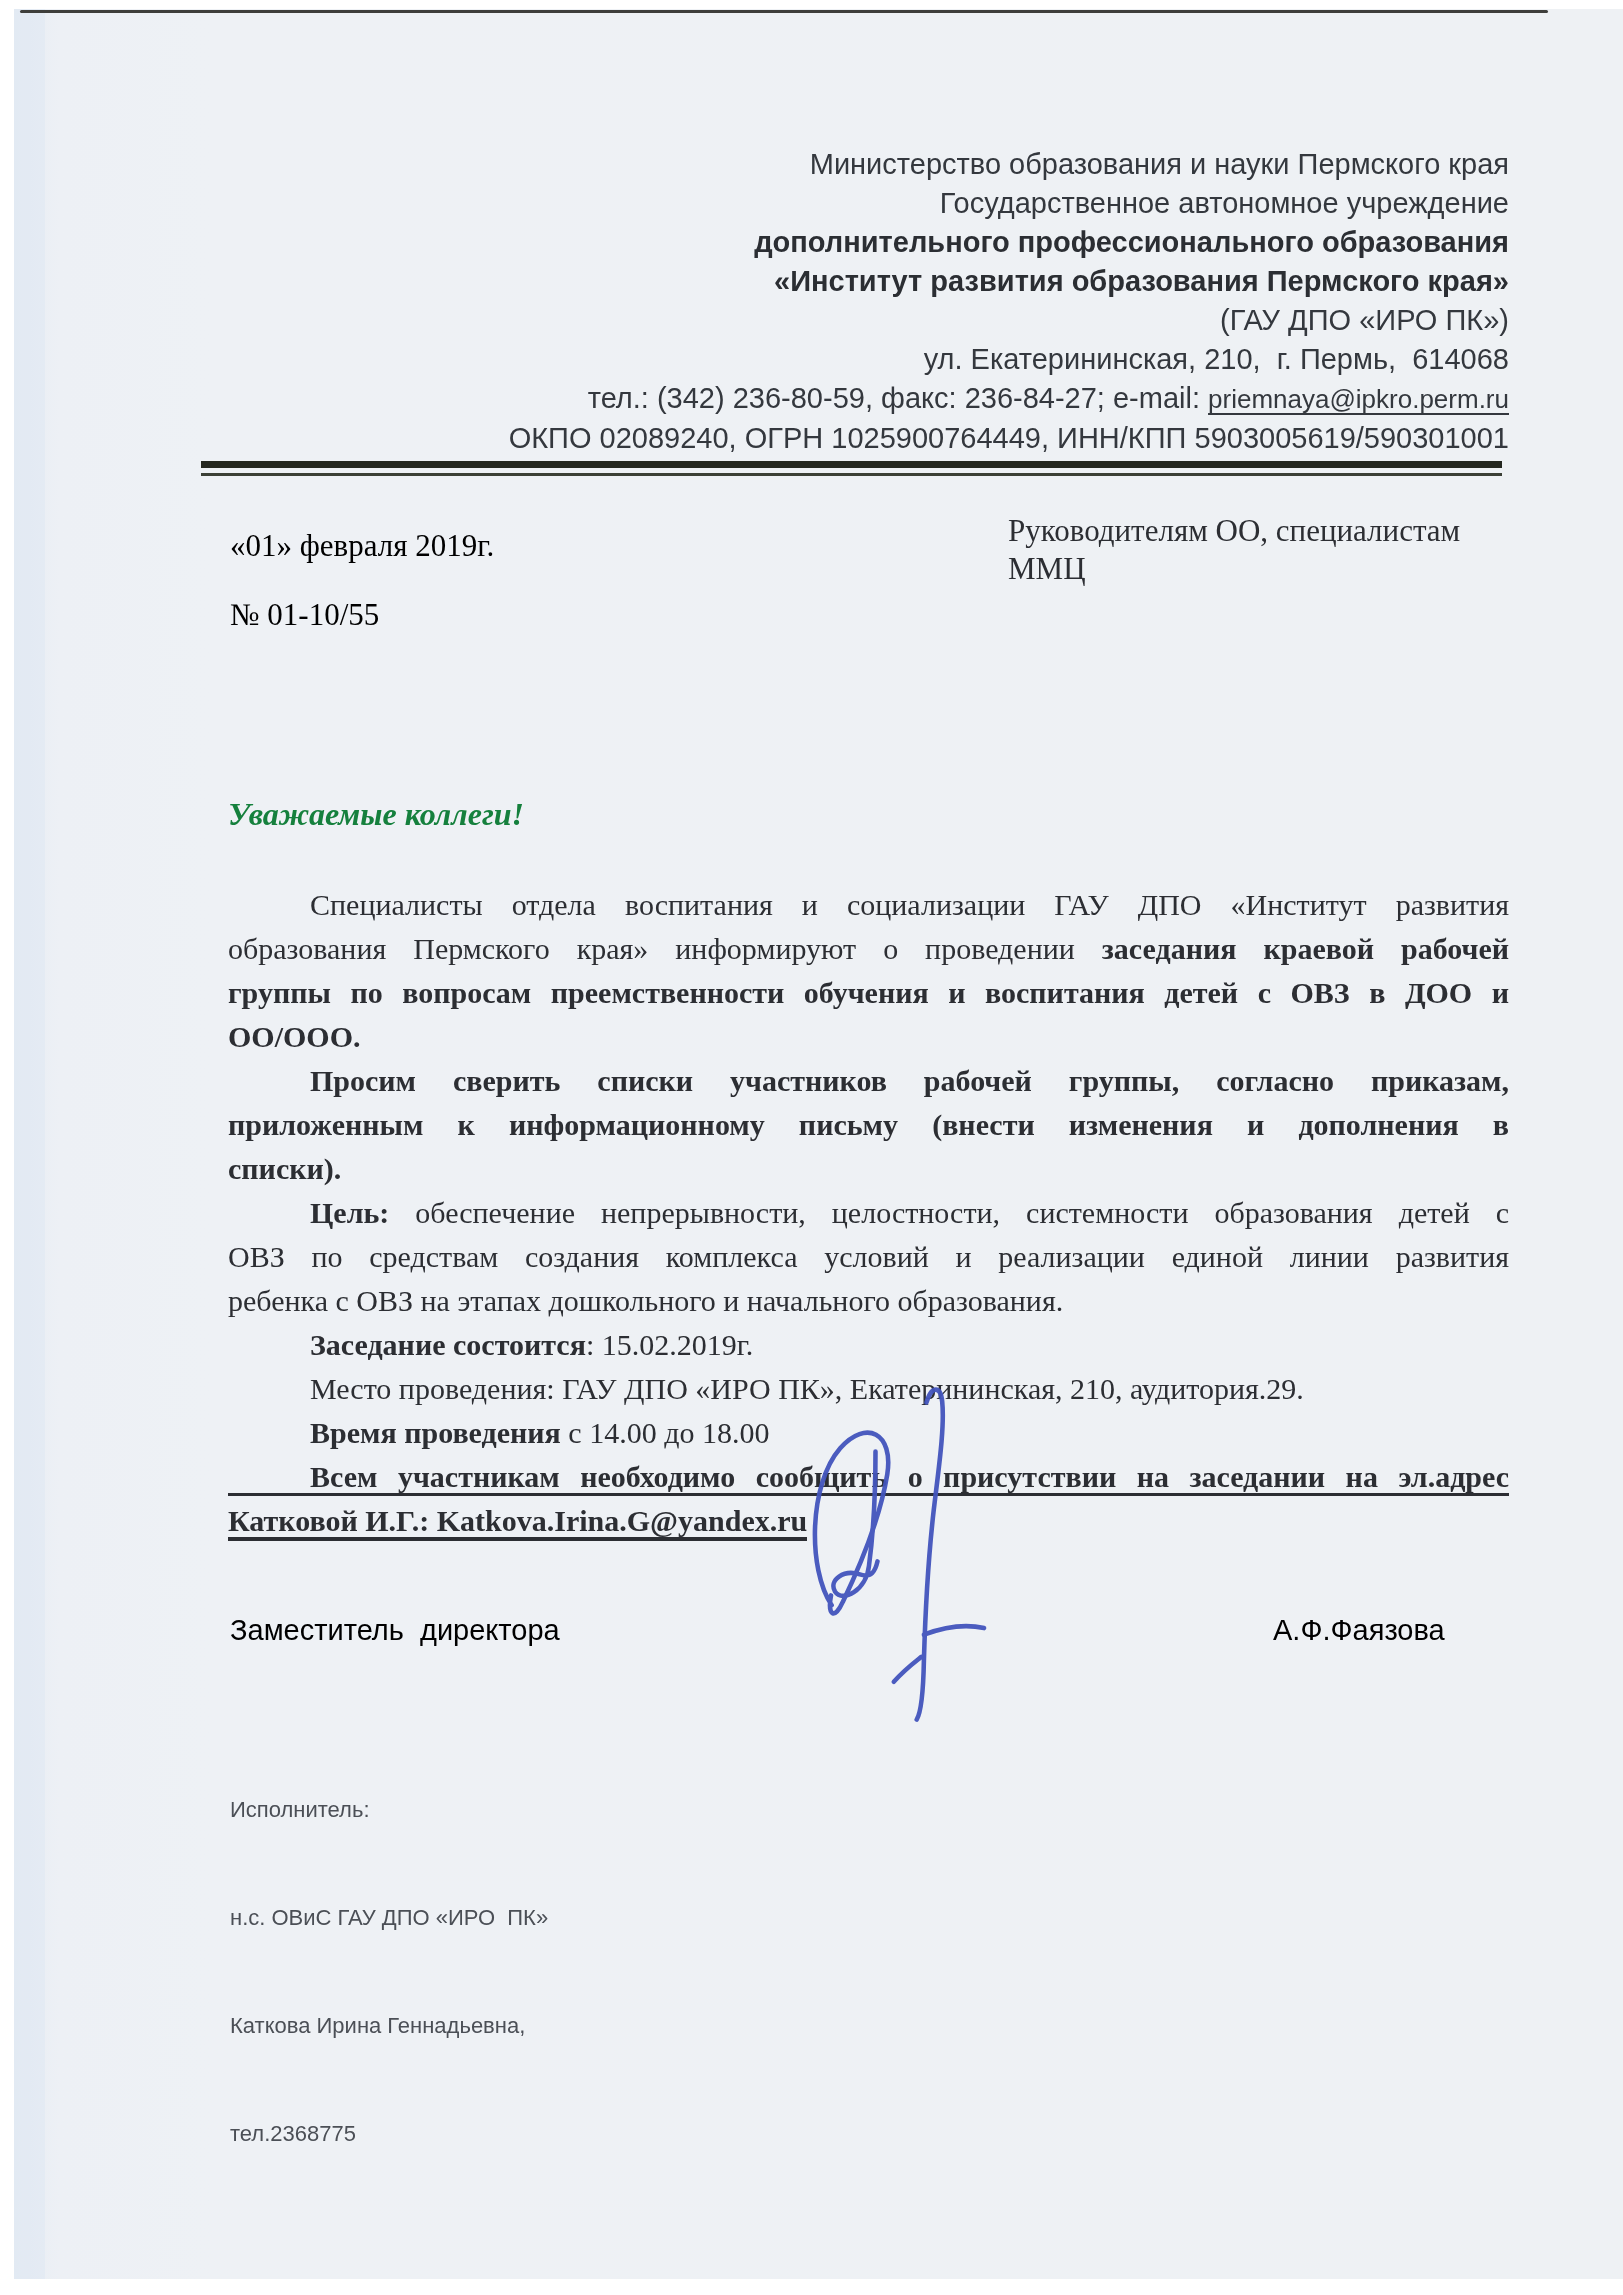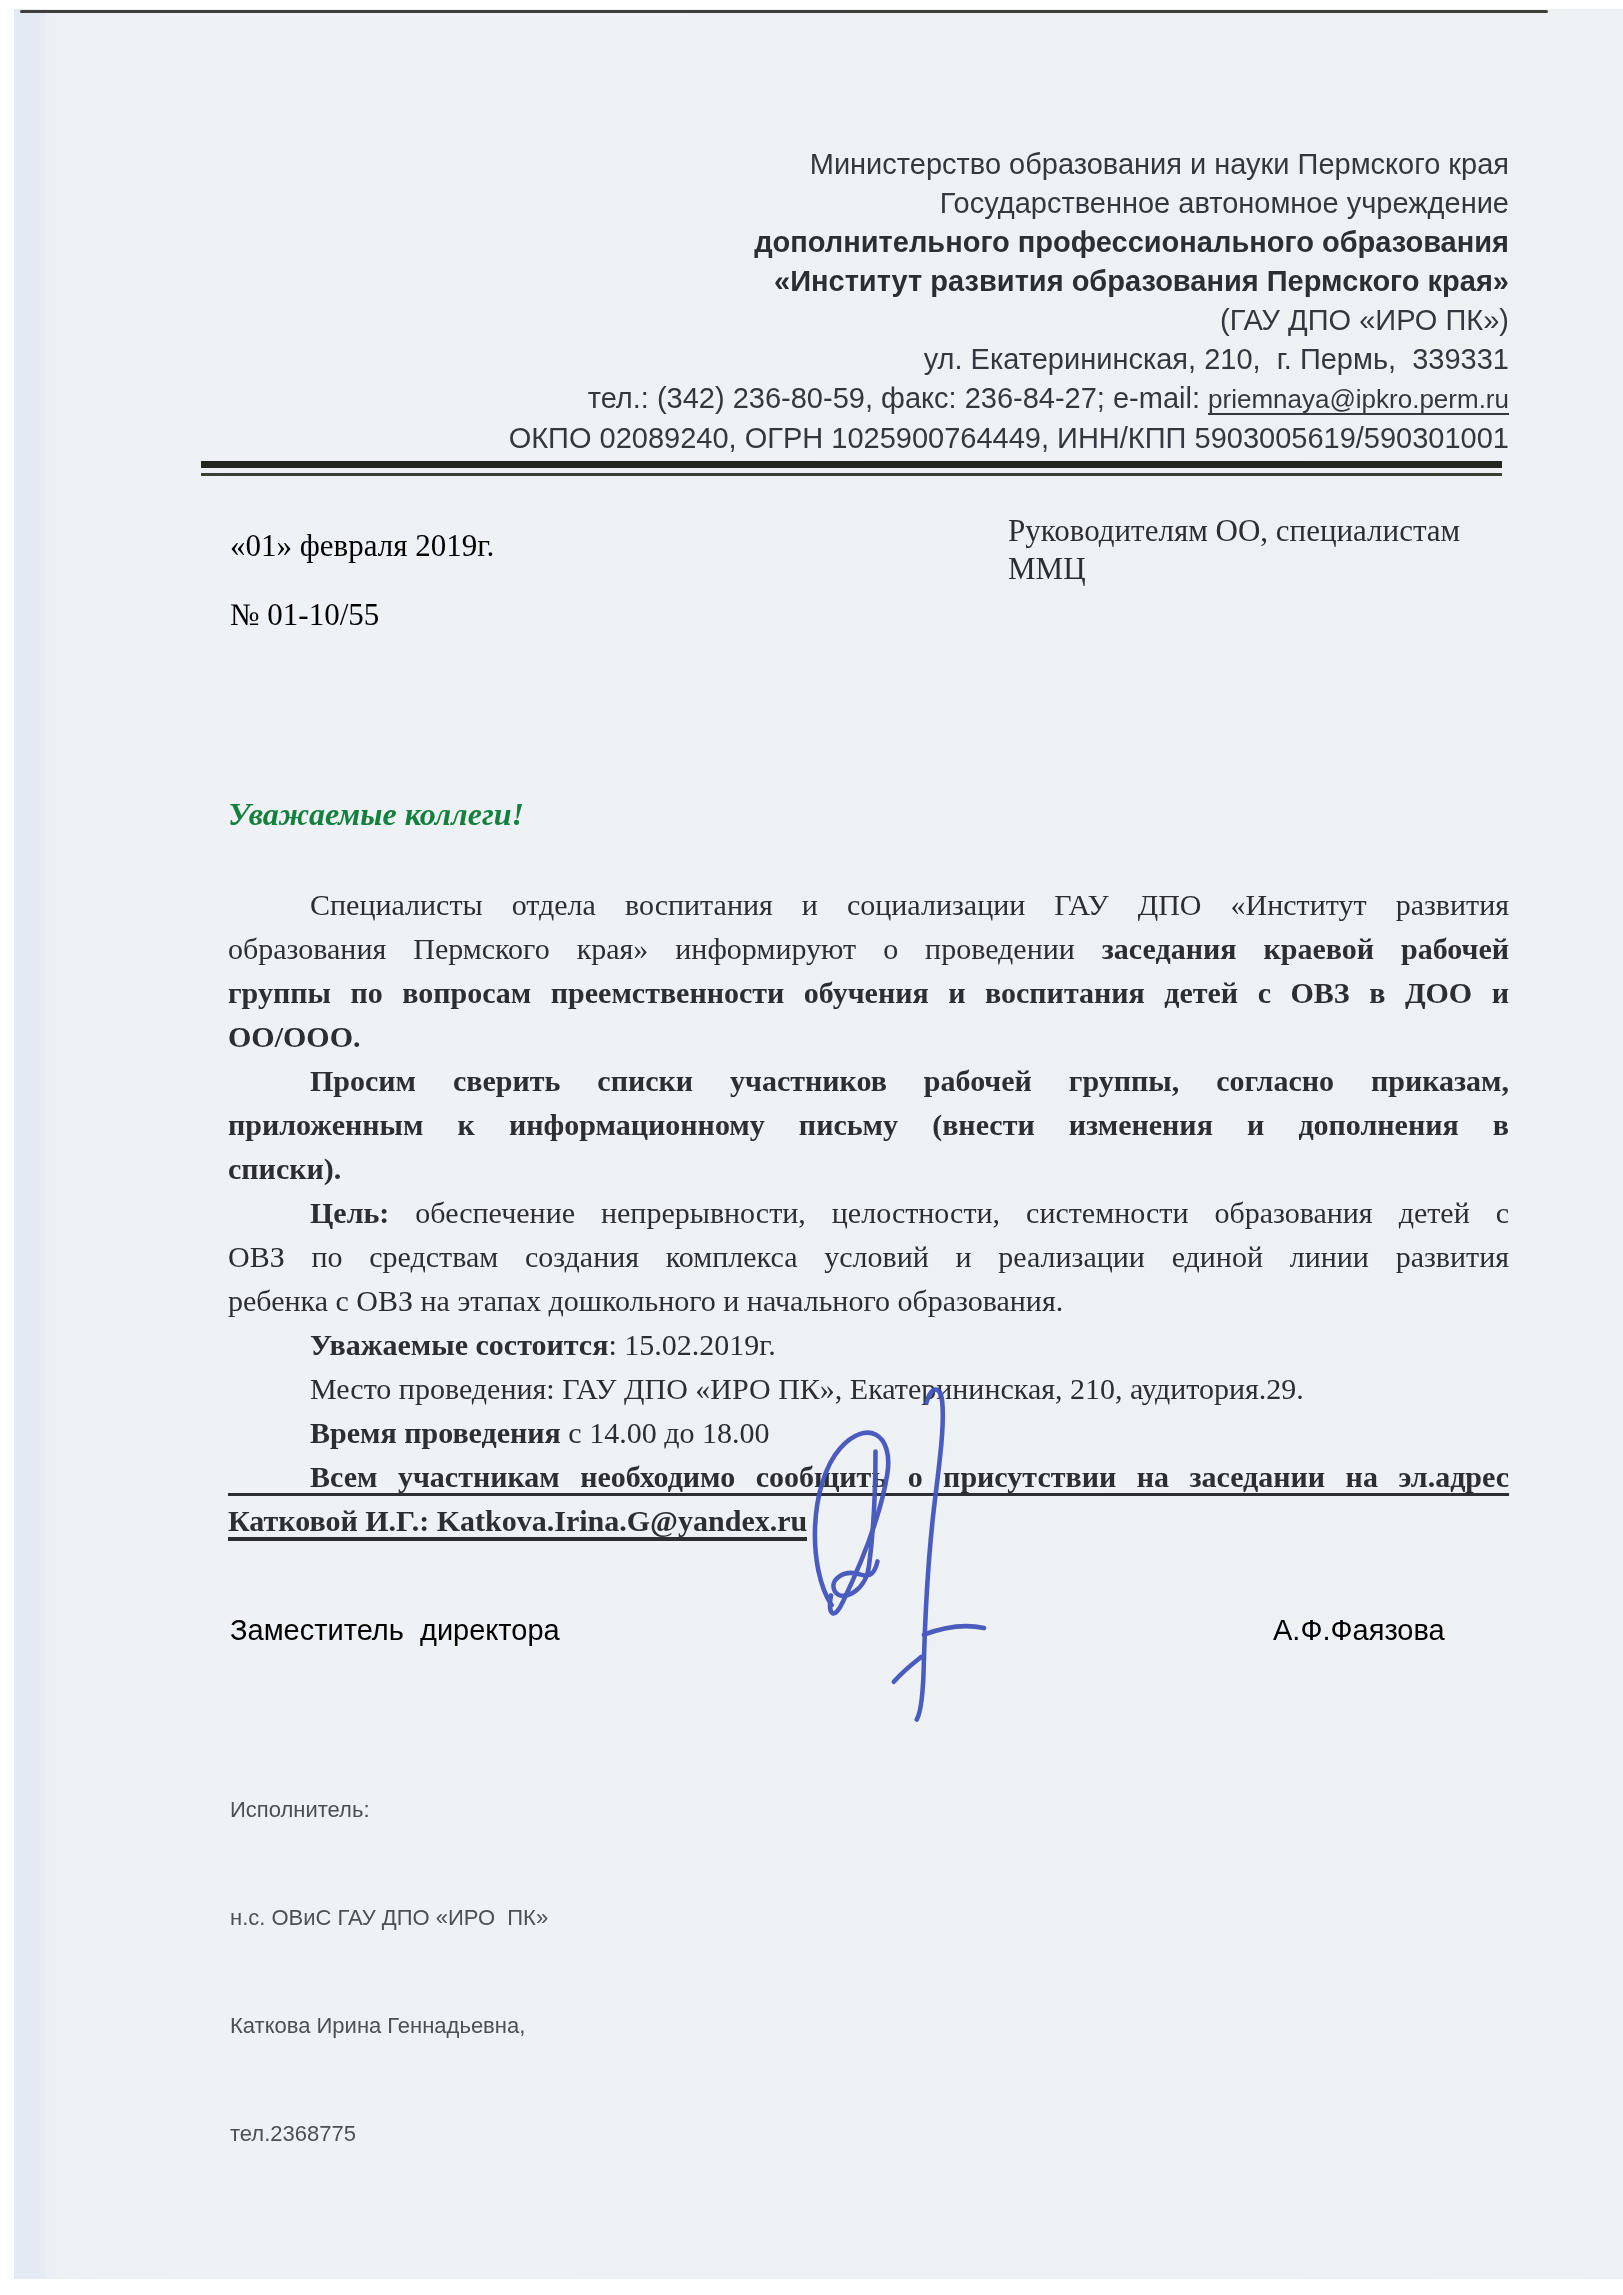--- a/index.html
+++ b/index.html
@@ -84,21 +84,21 @@
   <div class="edge-strip"></div>
 </div>
 <div class="topline"></div>
 
 <div class="letterhead">
   <div class="hline">Министерство образования и науки Пермского края</div>
   <div class="hline">Государственное автономное учреждение</div>
   <div class="hline b">дополнительного профессионального образования</div>
   <div class="hline b">«Институт развития образования Пермского края»</div>
   <div class="hline">(ГАУ ДПО «ИРО ПК»)</div>
-  <div class="hline">ул. Екатерининская, 210,  г. Пермь,  339331</div>
+  <div class="hline">ул. Екатерининская, 210,  г. Пермь,  614068</div>
   <div class="hline"><span>тел.: (342) 236-80-59, факс: 236-84-27; e-mail: </span><span class="email">priemnaya@ipkro.perm.ru</span></div>
   <div class="hline">ОКПО 02089240, ОГРН 1025900764449, ИНН/КПП 5903005619/590301001</div>
 </div>
 
 <div class="rule-thick"></div>
 <div class="rule-thin"></div>
 
 <div class="ref ref-date">«01» февраля 2019г.</div>
 <div class="ref ref-num">№ 01-10/55</div>
 <div class="addressee">
@@ -112,21 +112,21 @@
   <div class="bl j ind"><span>Специалисты отдела воспитания и социализации ГАУ ДПО «Институт развития</span></div>
   <div class="bl j"><span>образования Пермского края» информируют о проведении </span><span class="b">заседания краевой рабочей</span></div>
   <div class="bl j"><span class="b">группы по вопросам преемственности обучения и воспитания детей с ОВЗ в ДОО и</span></div>
   <div class="bl"><span class="b">ОО/ООО.</span></div>
   <div class="bl j ind"><span class="b">Просим сверить списки участников рабочей группы, согласно приказам,</span></div>
   <div class="bl j"><span class="b">приложенным к информационному письму (внести изменения и дополнения в</span></div>
   <div class="bl"><span class="b">списки).</span></div>
   <div class="bl j ind"><span class="b">Цель:</span><span class="sp"> обеспечение непрерывности, целостности, системности образования детей с</span></div>
   <div class="bl j"><span>ОВЗ по средствам создания комплекса условий и реализации единой линии развития</span></div>
   <div class="bl"><span>ребенка с ОВЗ на этапах дошкольного и начального образования.</span></div>
-  <div class="bl ind"><span class="b">Уважаемые состоится</span><span>: 15.02.2019г.</span></div>
+  <div class="bl ind"><span class="b">Заседание состоится</span><span>: 15.02.2019г.</span></div>
   <div class="bl ind"><span>Место проведения: ГАУ ДПО «ИРО ПК», Екатерининская, 210, аудитория.29.</span></div>
   <div class="bl ind sp"><span class="b">Время проведения</span><span class="sp"> с 14.00 до 18.00</span></div>
   <div class="bl j ind ul-full"><span class="b">Всем участникам необходимо сообщить о присутствии на заседании на эл.адрес</span></div>
   <div class="bl"><span class="b ul-text">Катковой И.Г.: Katkova.Irina.G@yandex.ru</span></div>
 </div>
 
 <div class="sign-row sign-pos">Заместитель  директора</div>
 <div class="sign-row sign-name">А.Ф.Фаязова</div>
 
 <svg class="signature-svg" viewBox="0 0 330 555" fill="none" xmlns="http://www.w3.org/2000/svg">

